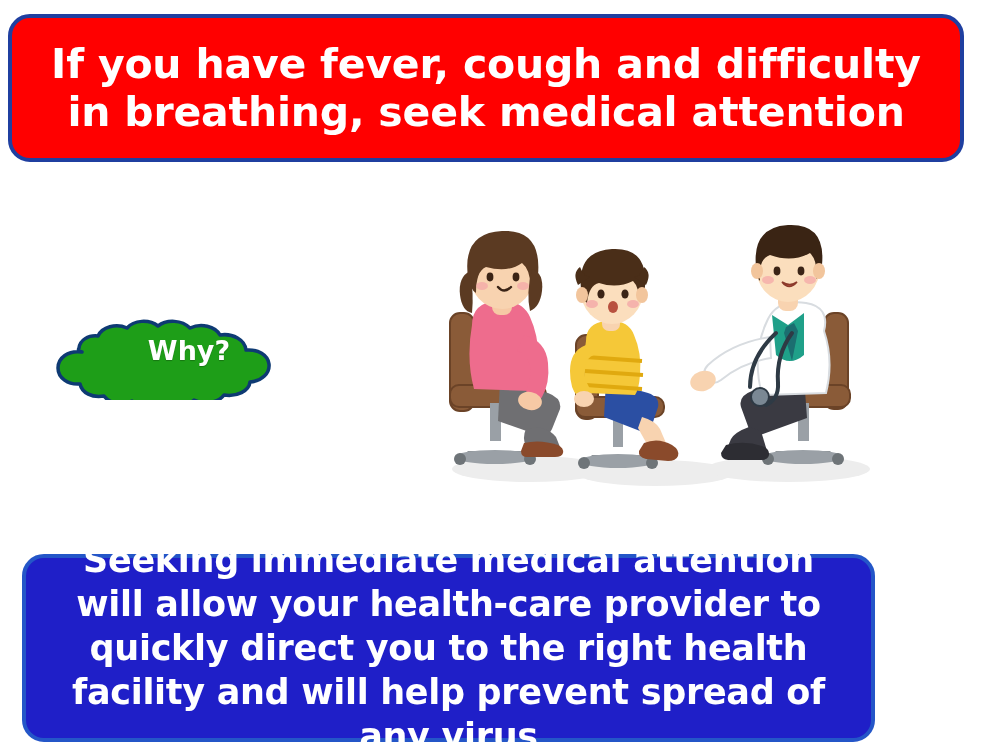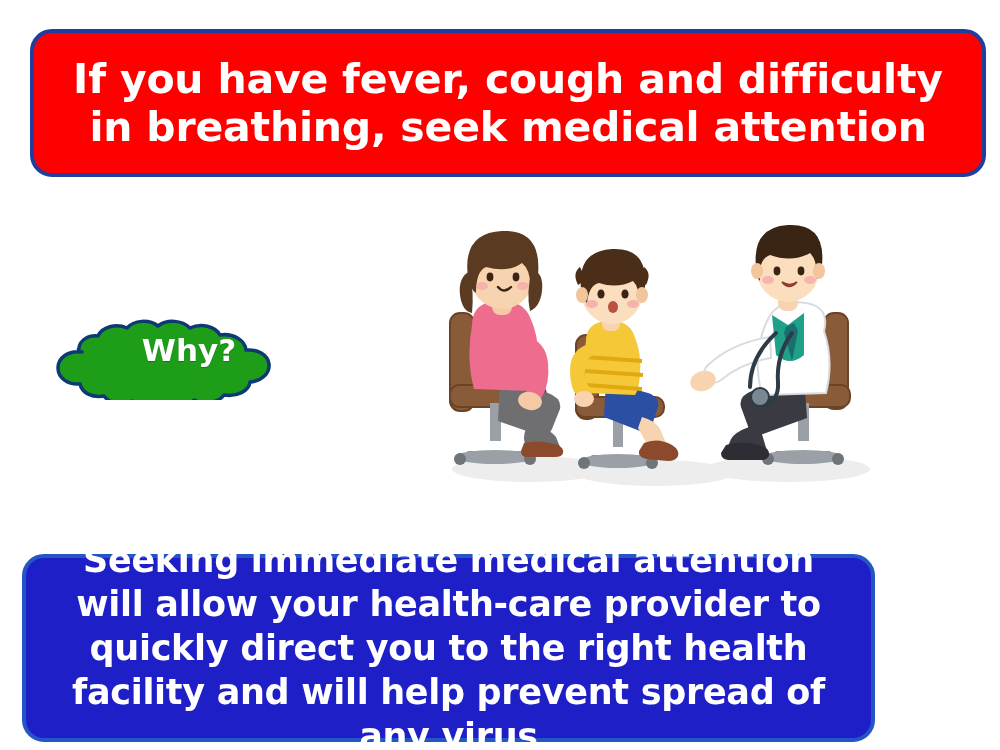--- a/index.html
+++ b/index.html
@@ -11,33 +11,32 @@
     width: 1000px;
     height: 750px;
     position: relative;
     overflow: hidden;
     font-family: "DejaVu Sans", sans-serif;
   }
 
   
   #top-banner {
     position: absolute;
-    left: 30px;
+    left: 8px;
     top: 14px;
     width: 956px;
     height: 148px;
     background: #FF0000;
     border: 4px solid #1F3FA0;
     border-radius: 22px;
     box-sizing: border-box;
     display: flex;
     align-items: center;
     justify-content: center;
     padding: 4px 26px;
-    margin-top: 15px;
   }
   #top-banner .banner-text {
     color: #ffffff;
     font-size: 41px;
     font-weight: bold;
     line-height: 1.18;
     text-align: center;
     letter-spacing: -0.2px;
     font-family: "DejaVu Sans", sans-serif;
   }
@@ -84,21 +83,21 @@
   #why-cloud .cloud-label {
     position: absolute;
     left: 0;
     top: 0;
     width: 290px;
     height: 100px;
     display: flex;
     align-items: center;
     justify-content: center;
     color: #ffffff;
-    font-size: 31px;
+    font-size: 27px;
     font-weight: bold;
     text-shadow: 0 1px 1px rgba(0,0,0,0.25);
     font-family: "DejaVu Sans", sans-serif;
     padding-left: 4px;
     box-sizing: border-box;
   }
 
   
   #illustration {
     position: absolute;

